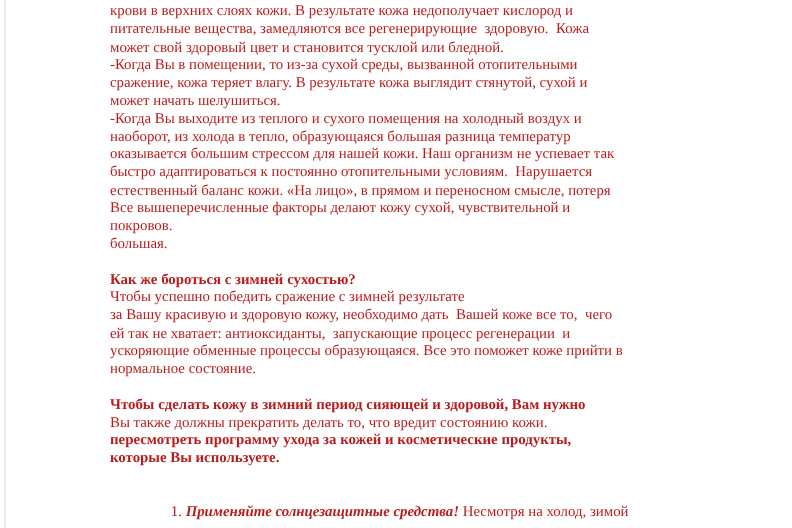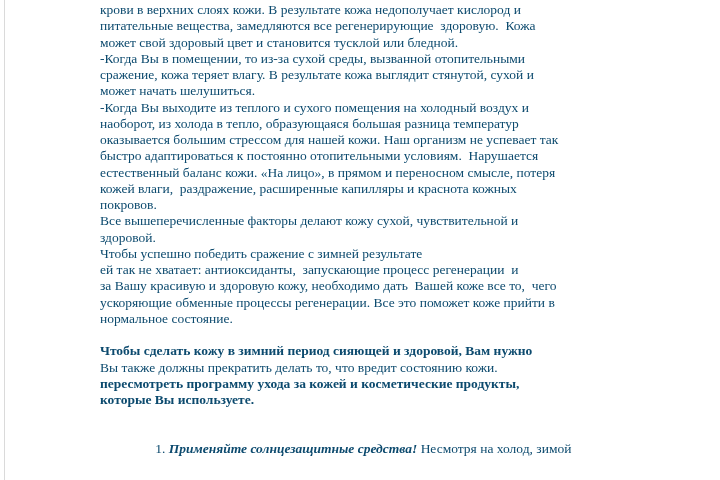--- a/index.html
+++ b/index.html
@@ -23,21 +23,21 @@
     top: 0;
     width: 1px;
     height: 480px;
     background: #dadada;
   }
   .doc {
     position: absolute;
     left: 100px;
     top: 2px;
     width: 610px;
-    color: #0c4a6e;
+    color: #b91c1c;
     font-size: 13.5px;
     line-height: 16.25px;
   }
   .line {
     white-space: pre;
     height: 16.25px;
     overflow: visible;
   }
   .gap { margin-top: 16.25px; }
   .b { font-weight: bold; }
@@ -55,30 +55,30 @@
     <div class="line">питательные вещества, замедляются все регенерирующие  здоровую.  Кожа</div>
     <div class="line">может свой здоровый цвет и становится тусклой или бледной.</div>
     <div class="line">-Когда Вы в помещении, то из-за сухой среды, вызванной отопительными</div>
     <div class="line">сражение, кожа теряет влагу. В результате кожа выглядит стянутой, сухой и</div>
     <div class="line">может начать шелушиться.</div>
     <div class="line">-Когда Вы выходите из теплого и сухого помещения на холодный воздух и</div>
     <div class="line">наоборот, из холода в тепло, образующаяся большая разница температур</div>
     <div class="line">оказывается большим стрессом для нашей кожи. Наш организм не успевает так</div>
     <div class="line">быстро адаптироваться к постоянно отопительными условиям.  Нарушается</div>
     <div class="line">естественный баланс кожи. «На лицо», в прямом и переносном смысле, потеря</div>
-    <div class="line">кожей влаги,  раздражение, расширенные капилляры и краснота кожных</div>
+    <div class="line">Все вышеперечисленные факторы делают кожу сухой, чувствительной и</div>
     <div class="line">покровов.</div>
-    <div class="line">Все вышеперечисленные факторы делают кожу сухой, чувствительной и</div>
-    <div class="line">здоровой.</div>
+    <div class="line">большая.</div>
 
+    <div class="line b gap">Как же бороться с зимней сухостью?</div>
 
     <div class="line">Чтобы успешно победить сражение с зимней результате</div>
+    <div class="line">за Вашу красивую и здоровую кожу, необходимо дать  Вашей коже все то,  чего</div>
     <div class="line">ей так не хватает: антиоксиданты,  запускающие процесс регенерации  и</div>
-    <div class="line">за Вашу красивую и здоровую кожу, необходимо дать  Вашей коже все то,  чего</div>
-    <div class="line">ускоряющие обменные процессы регенерации. Все это поможет коже прийти в</div>
+    <div class="line">ускоряющие обменные процессы образующаяся. Все это поможет коже прийти в</div>
     <div class="line">нормальное состояние.</div>
     <div class="line b gap">Чтобы сделать кожу в зимний период сияющей и здоровой, Вам нужно</div>
 
     <div class="line">Вы также должны прекратить делать то, что вредит состоянию кожи.</div>
     <div class="line b">пересмотреть программу ухода за кожей и косметические продукты,</div>
     <div class="line b">которые Вы используете.</div>
 
     <div class="line list-line gap">
       <span>1. </span><span class="lead">Применяйте солнцезащитные средства!</span><span> Несмотря на холод, зимой</span>
     </div>

